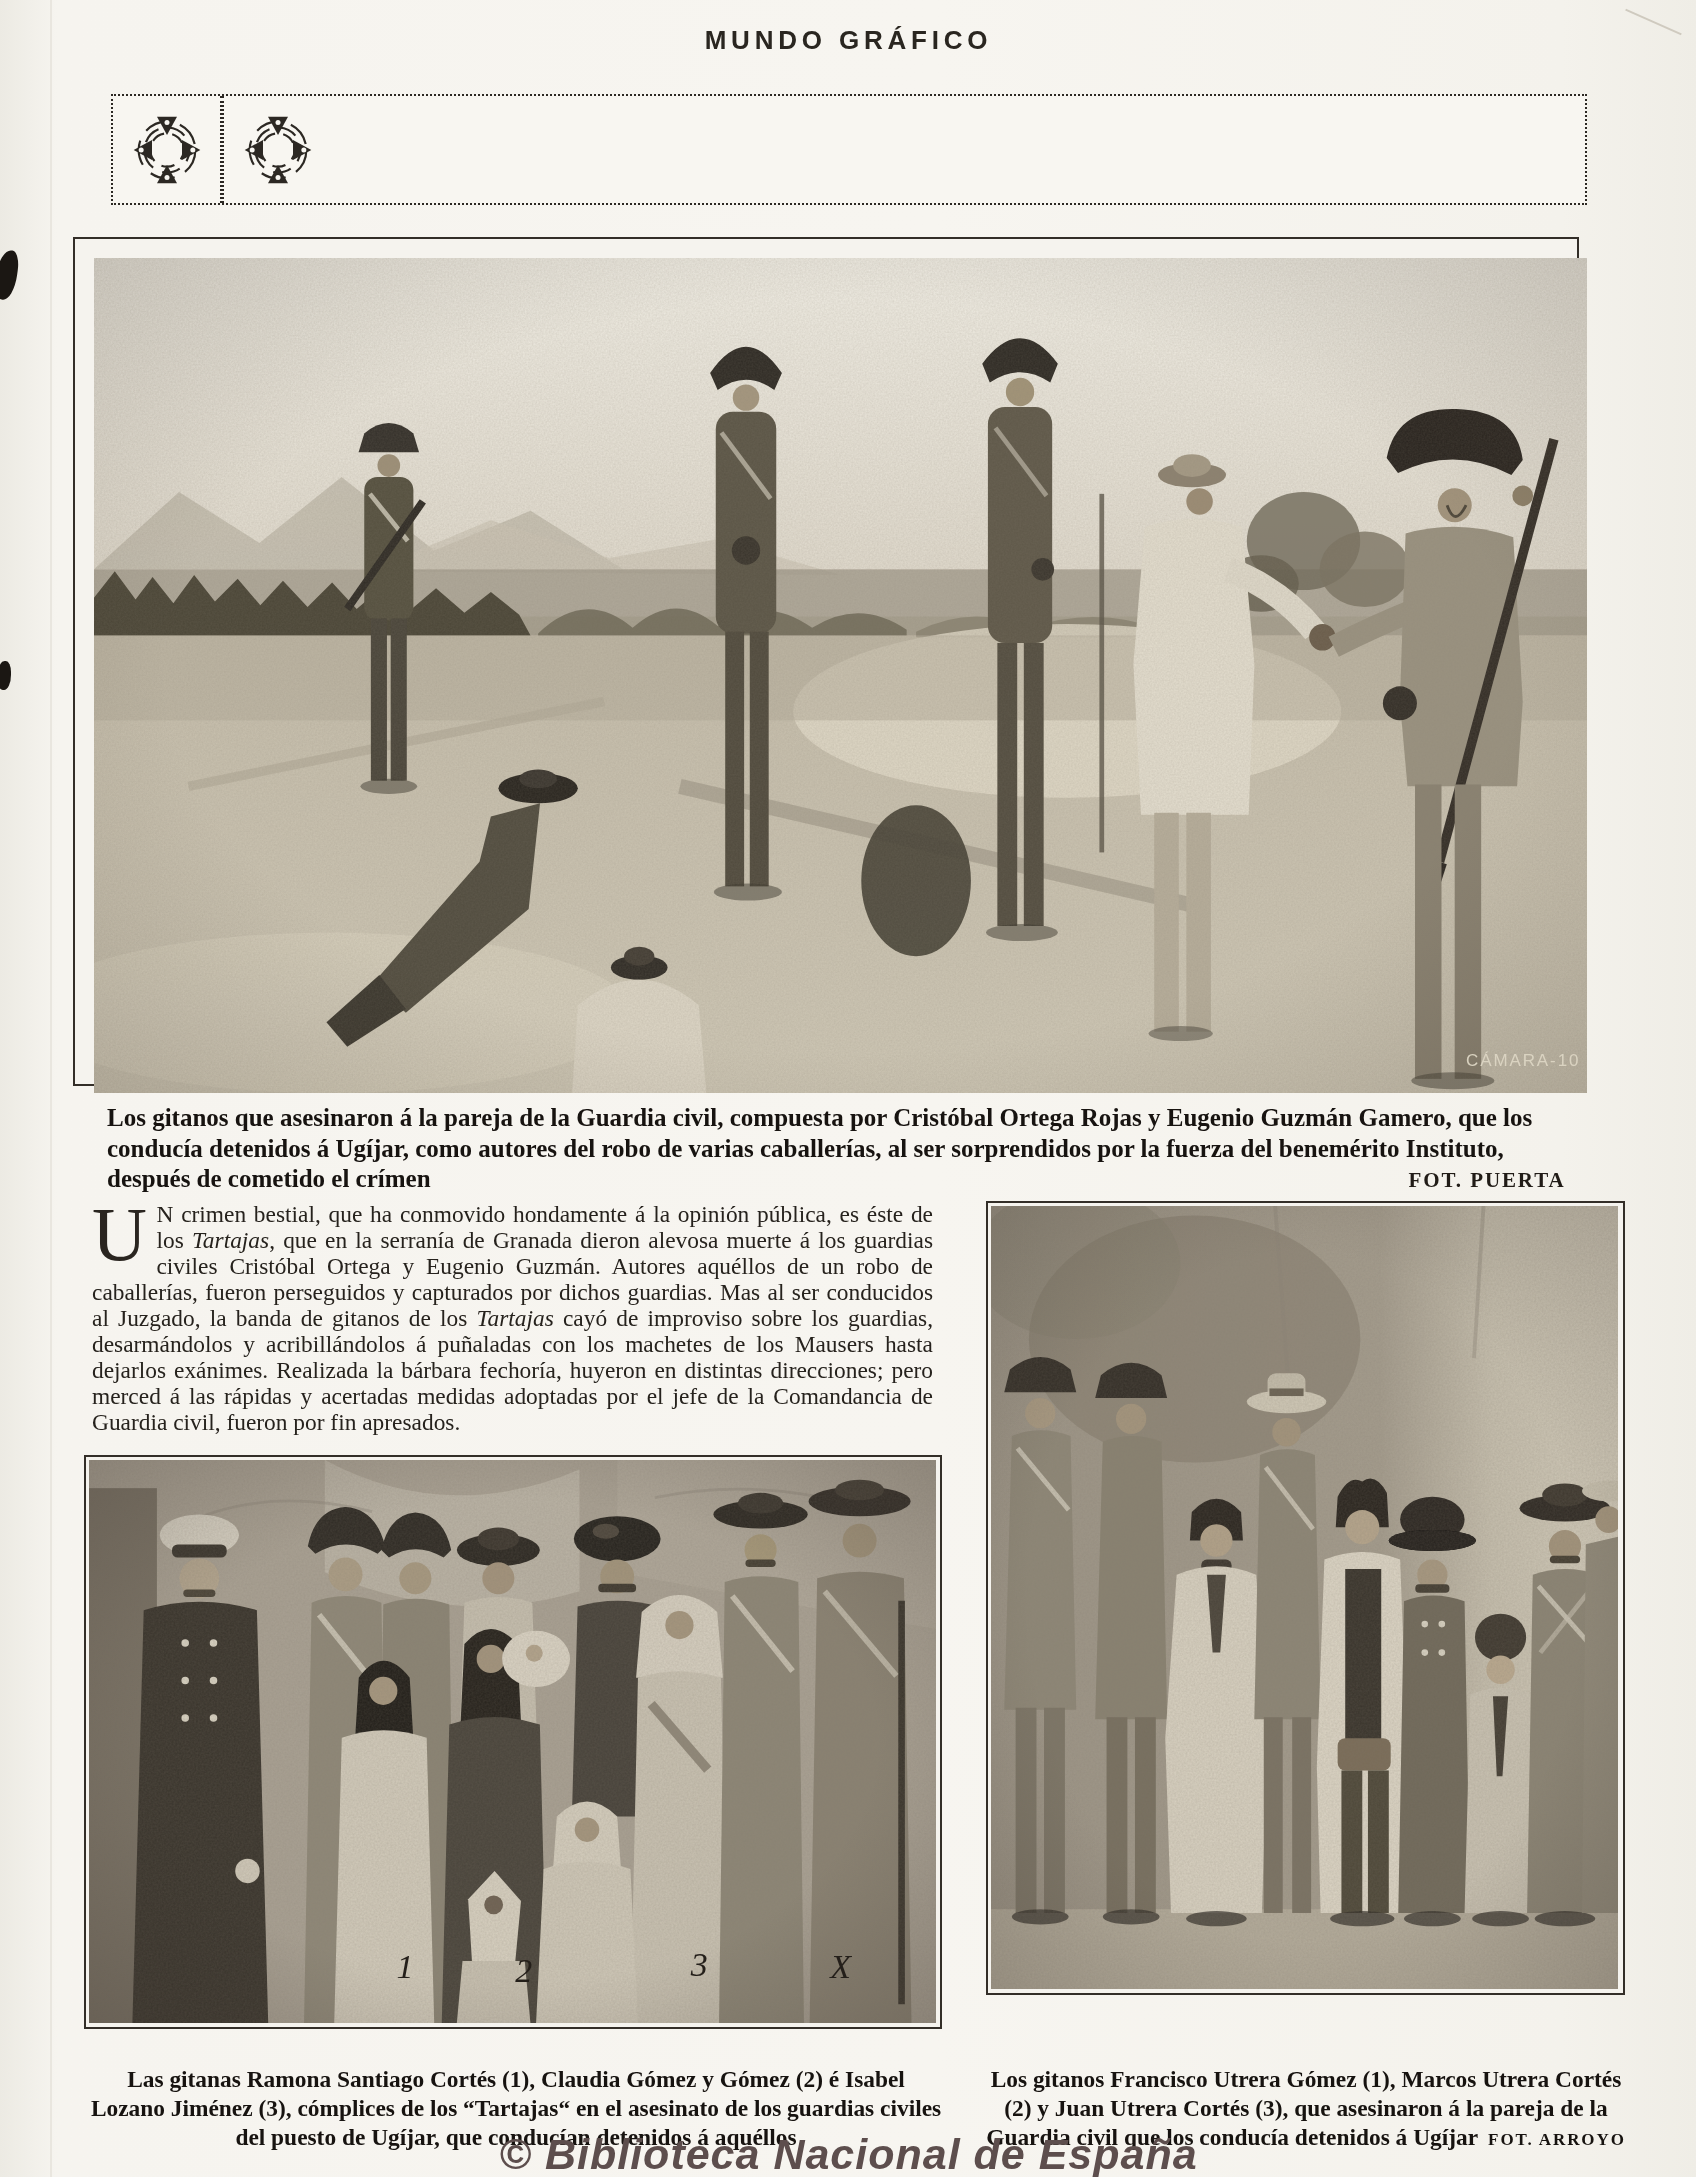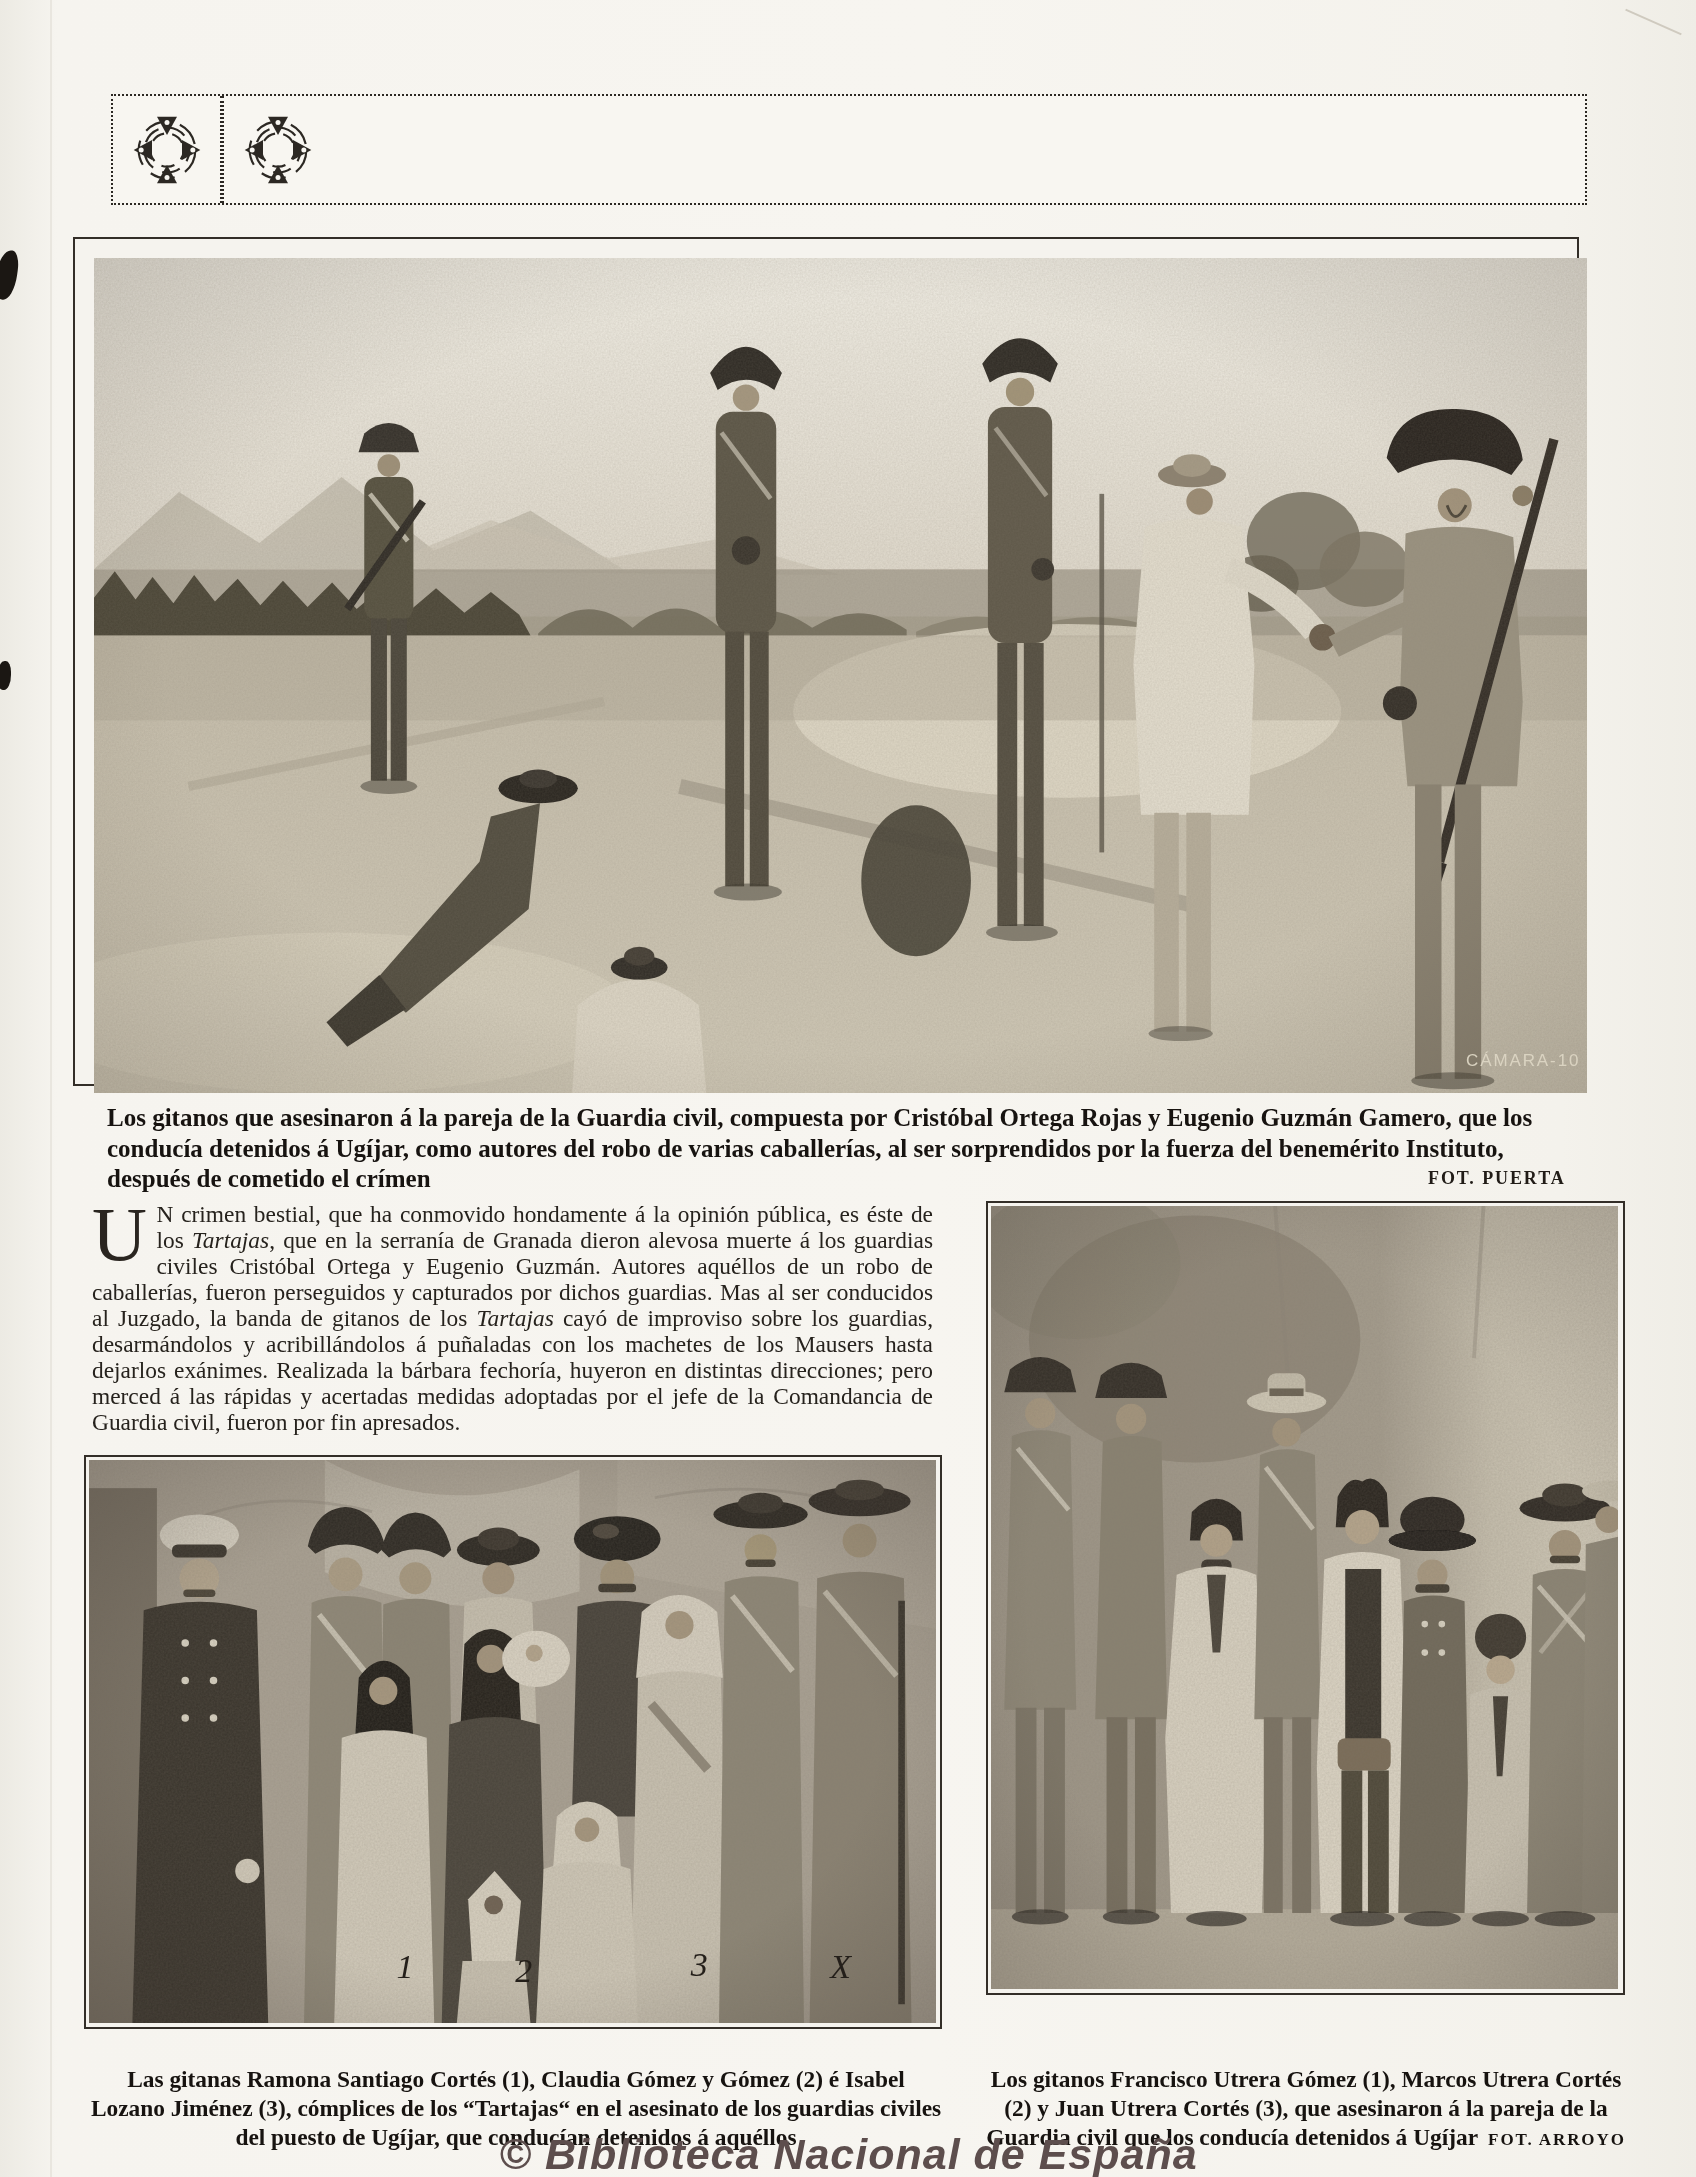--- a/index.html
+++ b/index.html
@@ -42,21 +42,21 @@
   #main-photo{left:73px; top:237px; width:1506px; height:849px; padding:19px;}
   #left-photo{left:84px; top:1455px; width:858px; height:574px; padding:2.9px;}
   #right-photo{left:986px; top:1201px; width:639px; height:794px; padding:2.9px;}
 
   .main-caption{
     position:absolute; left:107px; top:1103px; width:1472px; text-align:left;
     font-weight:700; font-size:25px; line-height:1.22; color:#171310;
   }
   .main-credit{
     position:absolute; right:13.4px; top:65px;
-    font-size:18px; font-weight:700; letter-spacing:1.9px; color:#211c17;
+    font-size:21px; font-weight:700; letter-spacing:1.9px; color:#211c17;
   }
 
   .article{
     position:absolute; left:92px; top:1201px; width:841px;
     font-size:23.4px; line-height:26px; text-align:justify; color:#26221d;
   }
   .dropcap{
     float:left; font-size:76px; line-height:59px; padding:3.8px 9.6px 0 0;
     font-family:"Liberation Serif", serif; color:#2a2520;
   }
@@ -79,20 +79,21 @@
 </head>
 <body>
 
 <div class="page">
 
   <div class="fold-line"></div>
   <div class="ink-blob" style="left:-3.8px;top:250px;width:21px;height:50px;transform:rotate(8deg);"></div>
   <div class="ink-blob" style="left:-2.9px;top:661px;width:13.4px;height:29px;"></div>
   <div class="scratch" style="left:1623px;top:21px;width:61px;height:1.9px;"></div>
 
+  <div class="masthead">MUNDO GRÁFICO</div>
 
   <div class="banner">
     <div class="orn-box orn-left">
       <svg width="80" height="80" viewBox="0 0 96 96">
         <g fill="none" stroke="#2c2823" stroke-width="2.6">
           <circle cx="48" cy="48" r="34" stroke-dasharray="30 14"></circle>
           <circle cx="48" cy="48" r="27" stroke-dasharray="22 12" stroke-dashoffset="8"></circle>
           <circle cx="48" cy="48" r="20" stroke-dasharray="16 10" stroke-dashoffset="4"></circle>
         </g>
         <g fill="#2c2823">

